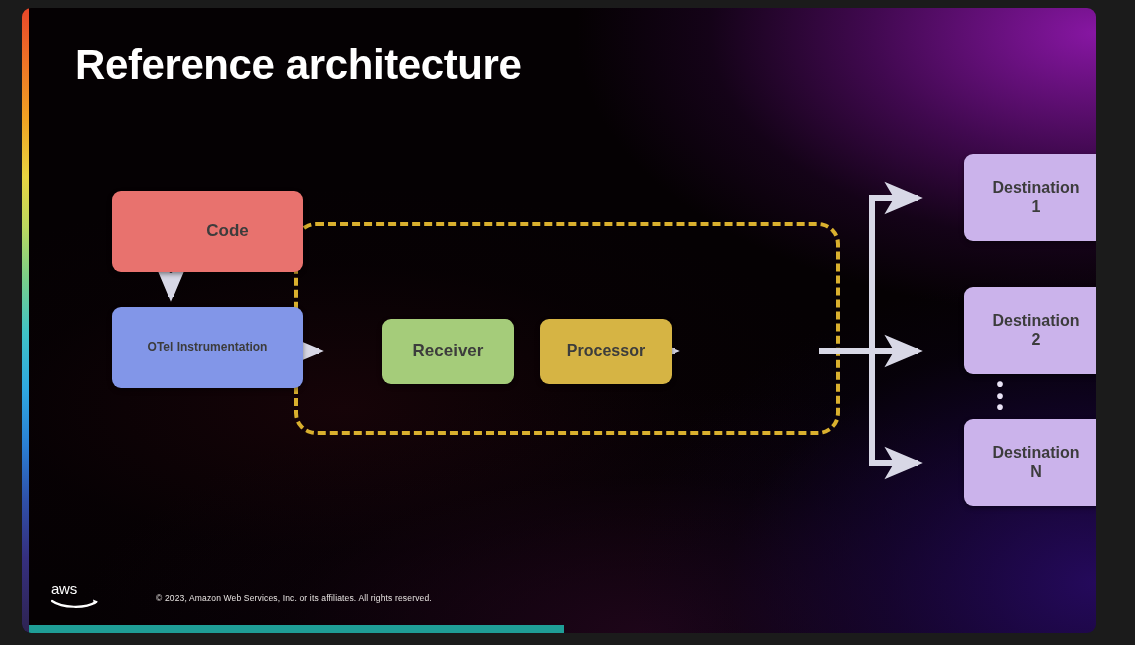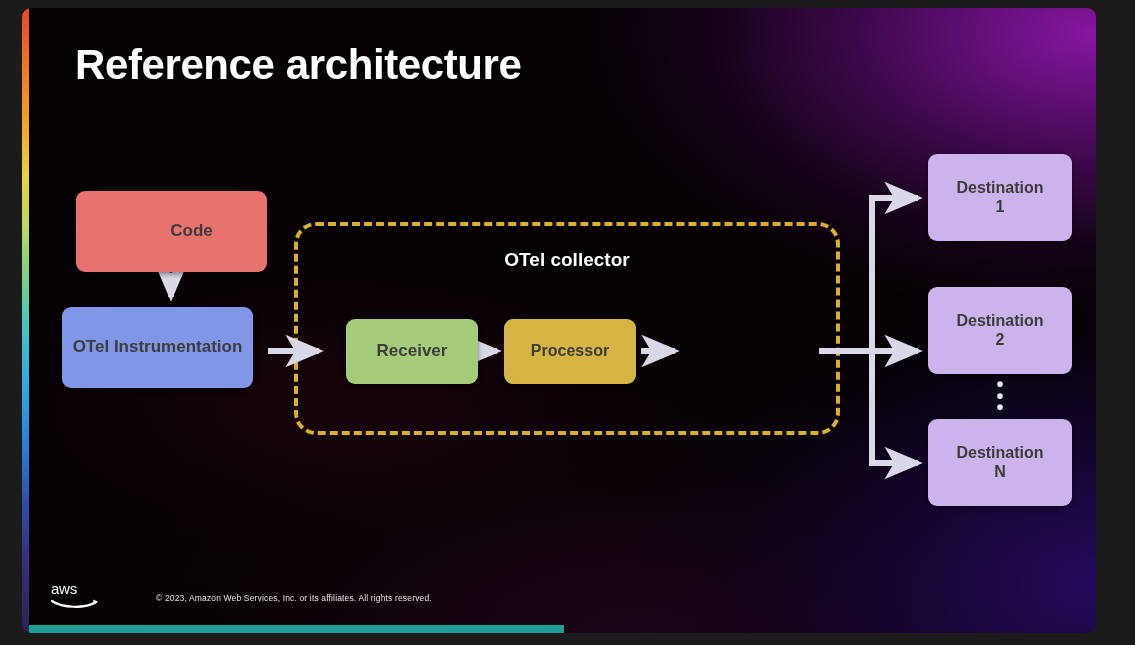--- a/index.html
+++ b/index.html
@@ -84,24 +84,25 @@
     display: flex;
     align-items: center;
     justify-content: center;
     text-align: center;
     border-radius: 9px;
     color: #3c3c3c;
     font-weight: bold;
     line-height: 1.18;
     box-shadow: 0 2px 5px rgba(0,0,0,0.45);
     z-index: 3;
+    margin-left: 36px;
   }
 
   #node-code      { left: 54px;  top: 183px; width: 191px; height: 81px;  background: #e8726e; font-size: 17px; padding-left: 40px; }
-  #node-otel-inst { left: 40px;  top: 299px; width: 191px; height: 81px;  background: #8296e8; font-size: 17px; text-align: right; }
+  #node-otel-inst { left: 54px;  top: 299px; width: 191px; height: 81px;  background: #8296e8; font-size: 12px; text-align: right; }
   #node-receiver  { left: 324px; top: 311px; width: 132px; height: 65px;  background: #a5cc7a; font-size: 17px; }
   #node-processor { left: 482px; top: 311px; width: 132px; height: 65px;  background: #d6b444; font-size: 16px; }
   #node-exporter  { left: 664px; top: 311px; width: 132px; height: 65px;  background: #e8905a; font-size: 17px; }
 
   #node-dest-1 { left: 906px; top: 146px; width: 144px; height: 87px; background: #cbb3eb; font-size: 16px; }
   #node-dest-2 { left: 906px; top: 279px; width: 144px; height: 87px; background: #cbb3eb; font-size: 16px; }
   #node-dest-n { left: 906px; top: 411px; width: 144px; height: 87px; background: #cbb3eb; font-size: 16px; }
 
   
   #collector-boundary {
@@ -171,21 +172,20 @@
 
 <div id="slide">
 
   <div id="accent-bar"></div>
 
   <h1 id="page-title">Reference architecture</h1>
 
   <div id="diagram">
 
     <div id="collector-boundary"></div>
-    <div id="collector-label">OTel collector</div>
 
     <svg id="connectors" viewBox="0 0 1093 625" width="1093" height="625" xmlns="http://www.w3.org/2000/svg">
       <defs>
         <marker id="arrowhead" markerWidth="7" markerHeight="7" refX="5.6" refY="3" orient="auto" markerUnits="strokeWidth">
           <path d="M0,0.3 L6.4,3 L0,5.7 L1.6,3 Z" fill="#d8d8e6"></path>
         </marker>
       </defs>
       <g stroke="#d8d8e6" stroke-width="6" fill="none" marker-end="url(#arrowhead)">
 
         <line x1="149" y1="265" x2="149" y2="289"></line>

